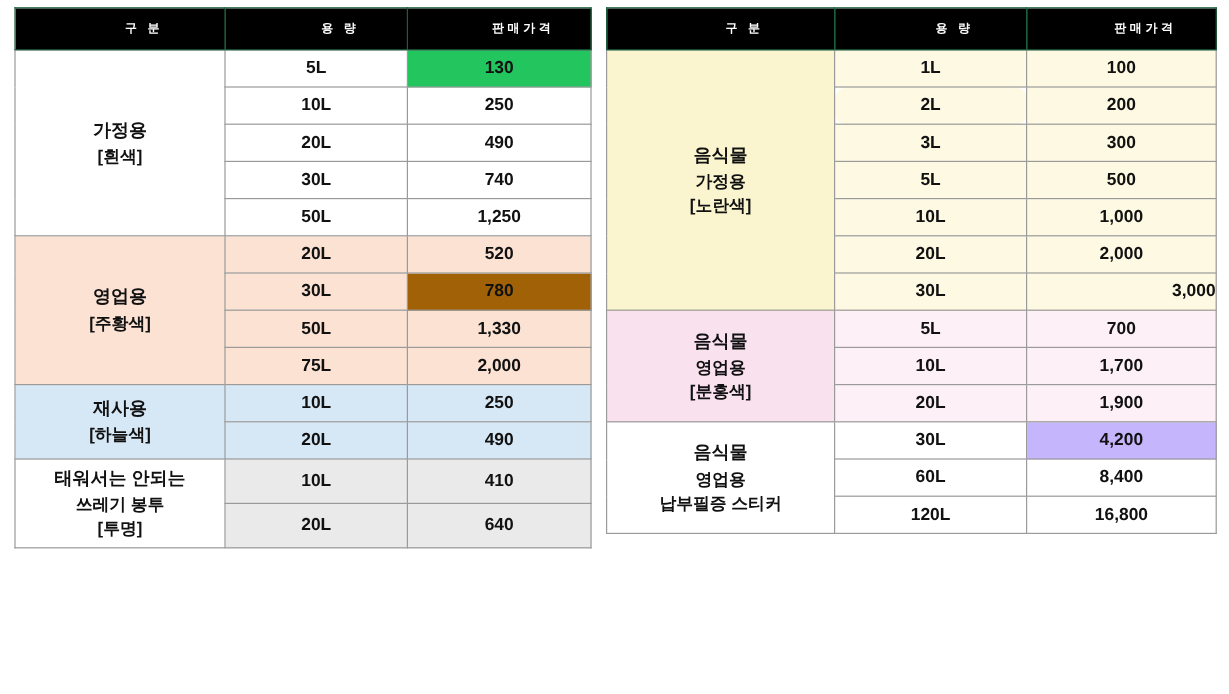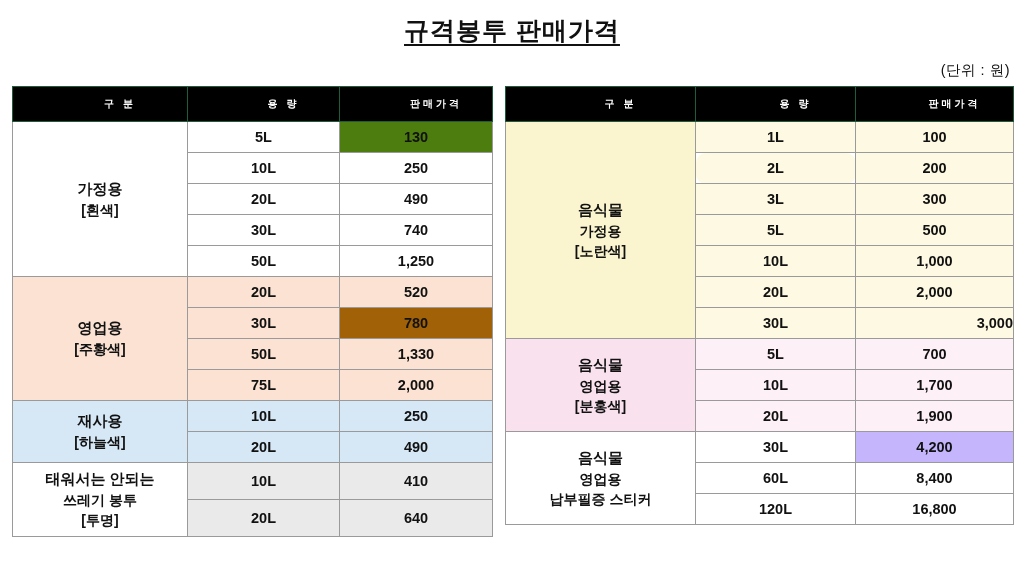--- a/index.html
+++ b/index.html
@@ -74,43 +74,41 @@
     display: block;
     font-size: 14px;
   }
   .tall td { height: 36px; }
 </style>
 </head>
 <body>
 
 <div class="page">
 
-  <div class="title">규격봉투 판매가격</div>
-
-  <div class="unit">(단위 : 원)</div>
+
 
   <div class="tables">
     <table class="tbl-left">
       <colgroup>
         <col style="width:175px">
         <col style="width:152px">
         <col style="width:153px">
       </colgroup>
       <thead>
         <tr>
           <th>구 분</th>
           <th>용 량</th>
           <th>판매가격</th>
         </tr>
       </thead>
       <tbody>
           <tr>
             <td rowspan="5" class="cat" style="background: rgb(255, 255, 255);"><span>가정용</span><span class="sub">[흰색]</span></td>
             <td style="background: rgb(255, 255, 255);">5L</td>
-            <td style="background: #4d7c0f;">130</td>
+            <td style="background: #22c55e;">130</td>
           </tr>
           <tr>
             <td style="background: rgb(255, 255, 255);">10L</td>
             <td style="background: rgb(255, 255, 255);">250</td>
           </tr>
           <tr>
             <td style="background: rgb(255, 255, 255);">20L</td>
             <td style="background: rgb(255, 255, 255);">490</td>
           </tr>
           <tr>

